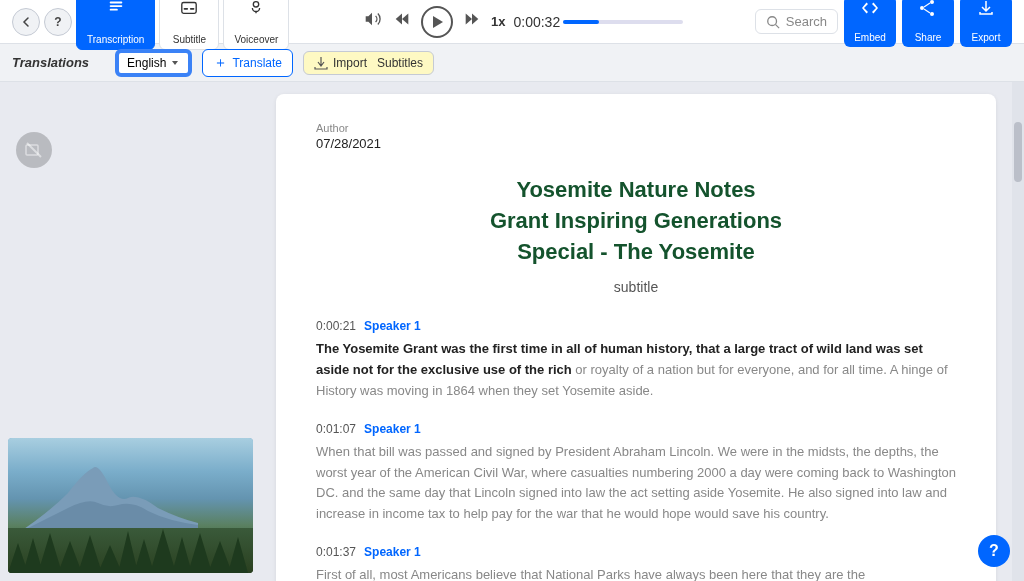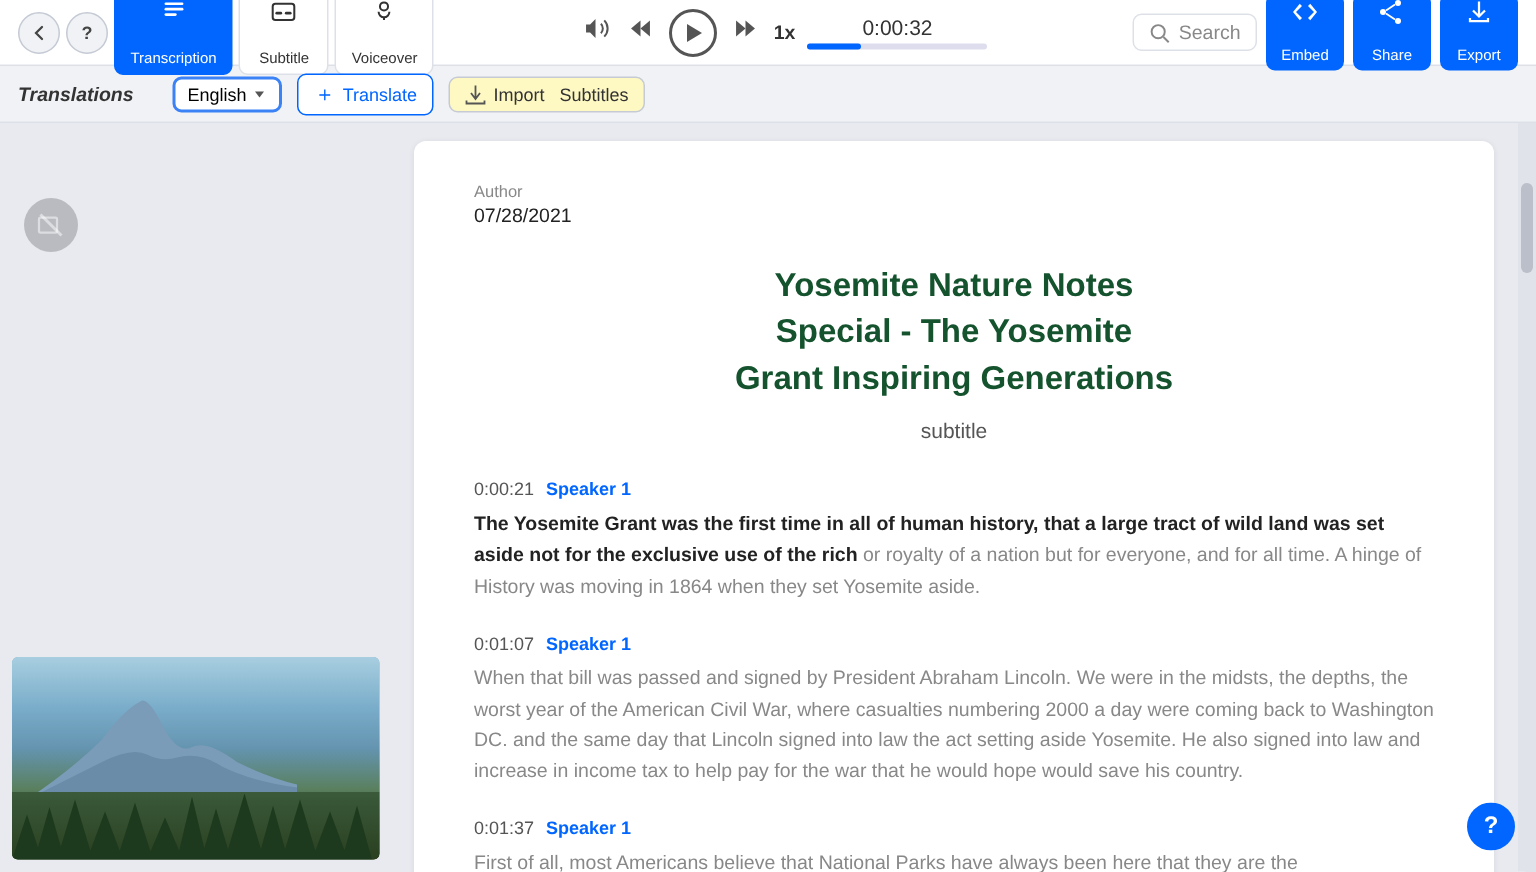--- a/index.html
+++ b/index.html
@@ -43,21 +43,21 @@
     }
     .action-btn svg { width: 16px; height: 16px; }
 
     
     .sub-toolbar {
       display: flex; align-items: center; background: #f0f2f5; padding: 6px 12px;
       border-bottom: 1px solid #dde1e7; height: 38px; gap: 10px;
     }
     .translations-label { font-size: 13px; font-weight: 600; color: #333; margin-right: 16px; font-style: italic; }
     .lang-select {
-      display: flex; align-items: center; gap: 4px; border: 2px solid #3b82f6;
+      display: flex; align-items: center; gap: 4px; border: 4px solid #3b82f6;
       border-radius: 6px; padding: 3px 8px; background: #fff; font-size: 12px; cursor: pointer;
     }
     .translate-btn {
       display: flex; align-items: center; gap: 5px; border: 1px solid #0066ff;
       border-radius: 6px; padding: 4px 10px; background: #fff; font-size: 12px; color: #0066ff; cursor: pointer;
     }
     .import-btn {
       display: flex; align-items: center; gap: 5px; border: 1px solid #c5cad4;
       border-radius: 6px; padding: 4px 10px; background: #fef9c3; font-size: 12px; color: #333; cursor: pointer;
     }
@@ -169,21 +169,21 @@
             <polygon points="3,1 13,7 3,13"></polygon>
           </svg>
       </button>
       <button class="ctrl-btn">
         <svg width="18" height="18" viewBox="0 0 20 20" fill="#555">
           <path d="M10 4l7 6-7 6V4z"></path>
             <path d="M3 4l7 6-7 6V4z"></path>
         </svg>
       </button>
       <button class="speed-btn">1x</button>
-      <div style="display:flex;flex-direction:column;align-items:center;gap:3px;">
+      <div style="display:flex;flex-direction:row;align-items:center;gap:3px;">
         <span class="timestamp">0:00:32</span>
         <div class="progress-bar-wrap">
           <div class="progress-bar-fill"></div>
         </div>
       </div>
     </div>
   </div>
 
   <div class="toolbar-right">
     <div class="search-box">
@@ -266,22 +266,22 @@
 
   <div class="content-panel">
     <div class="doc-card">
       <div class="doc-meta">
         <div class="meta-label">Author</div>
         <div class="meta-date">07/28/2021</div>
       </div>
 
       <div class="doc-title">
         <div>Yosemite Nature Notes</div>
+        <div>Grant Inspiring Generations</div>
         <div>Special - The Yosemite</div>
-        <div>Grant Inspiring Generations</div>
       </div>
       <div class="doc-subtitle">subtitle</div>
 
       <div class="transcript-block">
         <div class="transcript-header">
           <span class="ts">0:00:21</span>
           <span class="speaker">Speaker 1</span>
         </div>
         <div class="transcript-text">
           <span class="highlighted">The Yosemite Grant was the first time in all of human history, that a large tract of wild land was set aside not for the exclusive use of the rich</span><span class="muted"> or royalty of a nation but for everyone, and for all time. A hinge of History was moving in 1864 when they set Yosemite aside.</span>

